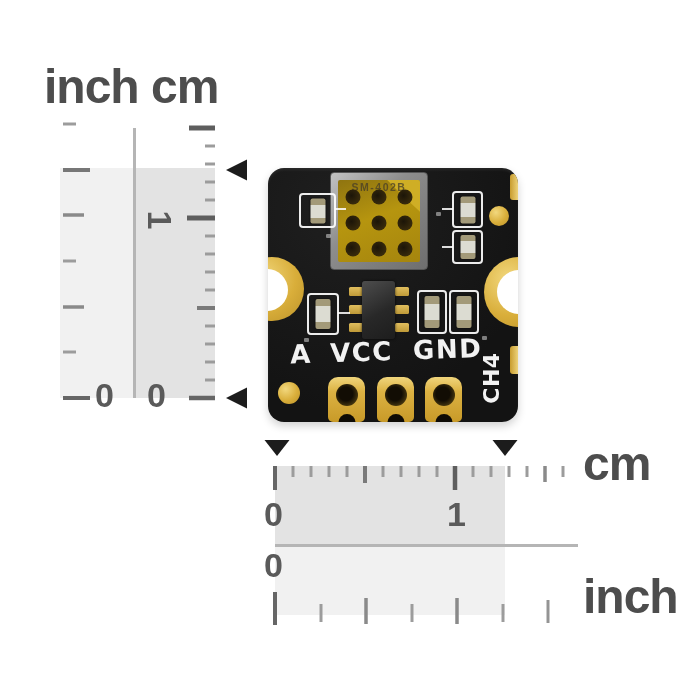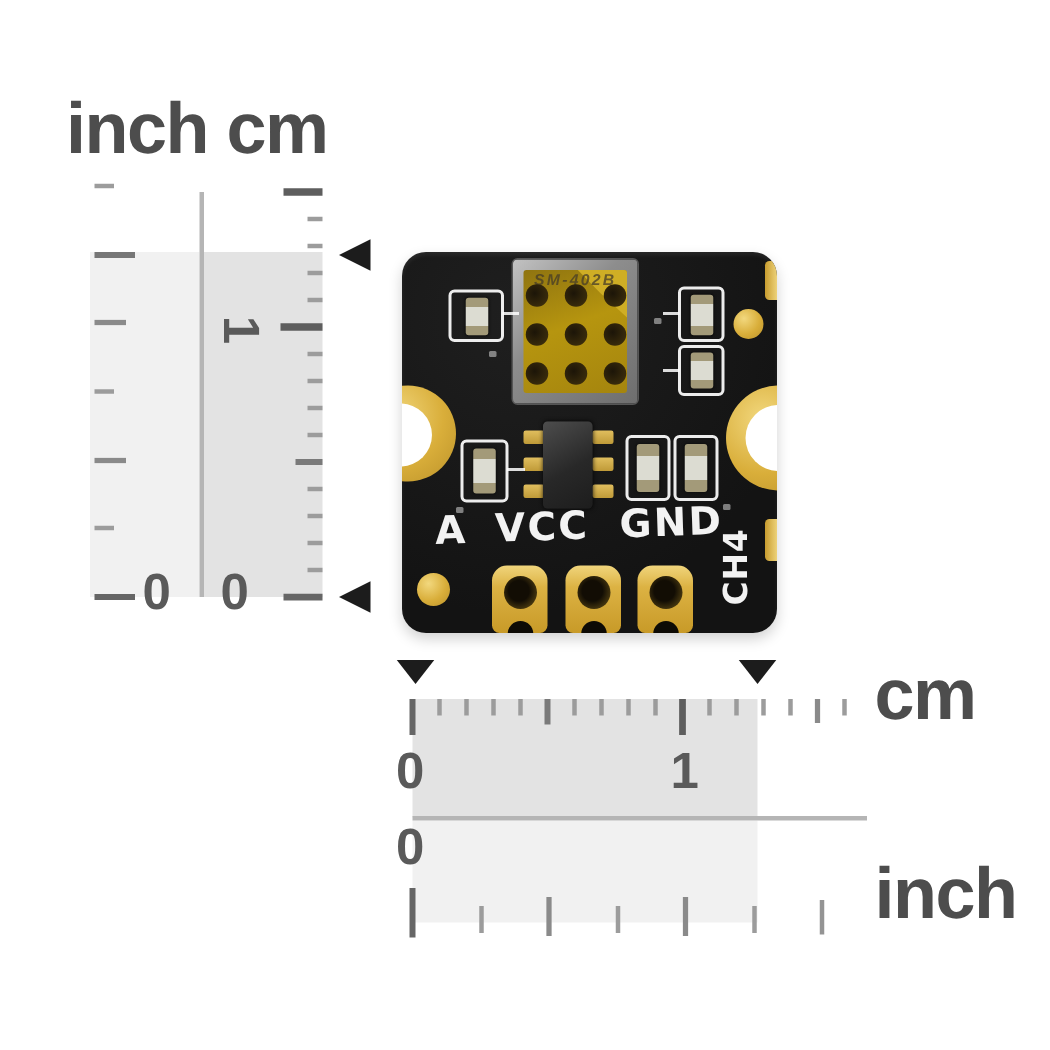--- a/index.html
+++ b/index.html
@@ -26,23 +26,23 @@
     border-radius:16px;overflow:hidden;
     box-shadow:0 4px 9px rgba(0,0,0,.18), inset 0 2px 3px rgba(255,255,255,.07);
   }
   .gold{background:radial-gradient(circle at 35% 32%, #f2d87e, #d9ae3a 55%, #bb922a);}
   .abs{position:absolute;}
   .notch-hole{background:#ffffff;border-radius:50%;}
   .notch-gold{border-radius:50%;}
   .golddot{border-radius:50%;}
   
   #sensor-frame{
-    position:absolute;left:73px;top:4px;width:85px;height:98px;border-radius:4px;
+    position:absolute;left:62px;top:4px;width:98px;height:98px;border-radius:4px;
     background:linear-gradient(135deg,#c2c2c2,#8d8d8d 40%,#6e6e6e);
-    border:1px solid #565656;box-sizing:border-box;font-style:italic;
+    border:1px solid #565656;box-sizing:border-box;
   }
   #sensor-gold{
     position:absolute;inset:7px;border-radius:2px;
     background:linear-gradient(160deg,#8f7410,#b6950f 45%,#a5850e);
     overflow:hidden;
   }
   #sensor-flap{
     position:absolute;right:0;top:0;width:40px;height:36px;background:#cfae25;
     clip-path:polygon(18% 0,100% 0,100% 88%,55% 42%);
   }

